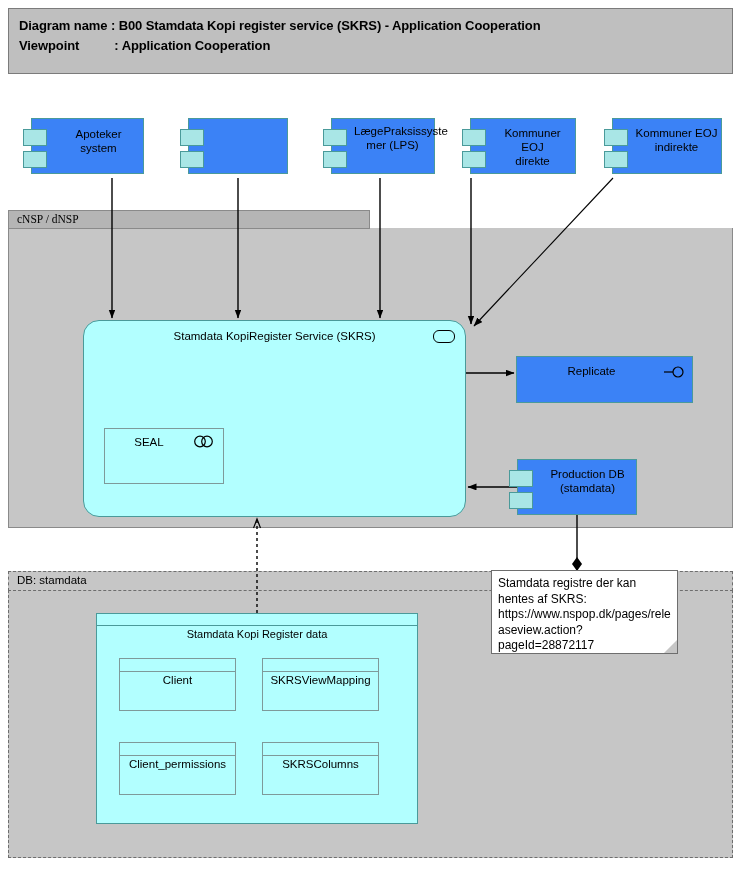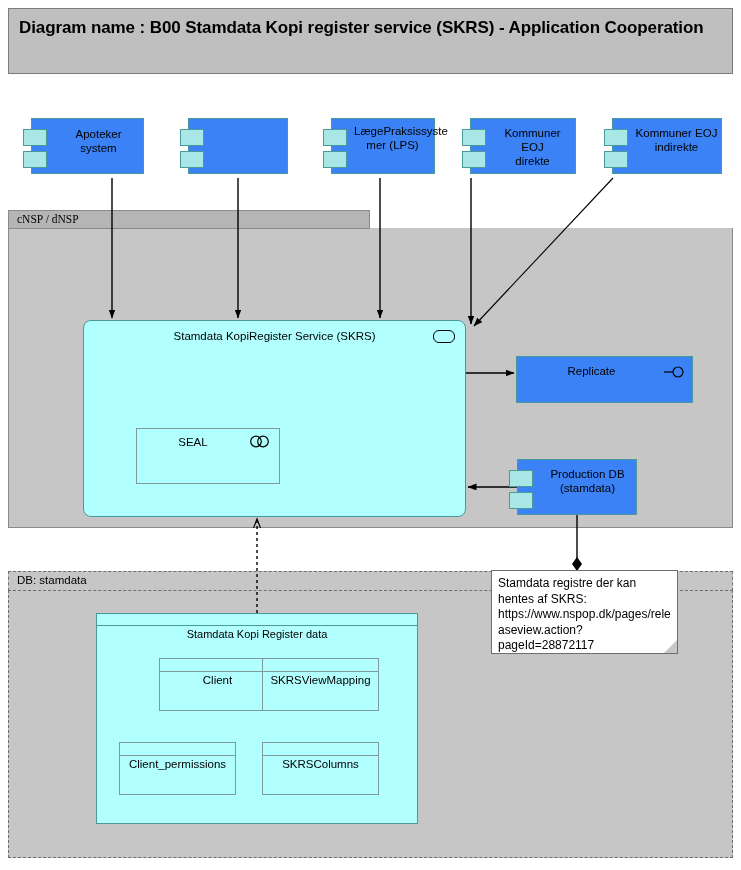--- a/index.html
+++ b/index.html
@@ -9,21 +9,21 @@
     font-size:12px;color:#000;
   }
   .abs{position:absolute;box-sizing:border-box;}
 
   
   #title-bar{
     left:8px;top:8px;width:725px;height:66px;
     background:#bfbfbf;border:1px solid #7b7b7b;
   }
   #title-bar .line{
-    position:absolute;left:10px;font-weight:bold;font-size:17px;
+    position:absolute;left:10px;font-weight:bold;font-size:13px;
     white-space:pre;letter-spacing:-0.1px;
   }
   #title-line1{top:9px;}
   #title-line2{top:29px;}
 
   
   .cyan{background:#3b82f6;border:1px solid #4a9a9a;}
   .comp-label{
     position:absolute;left:28px;right:6px;top:8px;text-align:center;
     font-size:11.5px;line-height:14px;color:#000;
@@ -53,28 +53,28 @@
     background:#c6c6c6;border:1px dashed #6e6e6e;
   }
   #group-db-tab .gl{position:absolute;left:8px;top:2px;font-size:11.5px;}
 
   
   .top-comp{height:56px;}
 
   
   #skrs{
     left:83px;top:320px;width:383px;height:197px;
-    background:#b2ffff;border:1px solid #4a9a9a;border-radius:8px;
+    background:#b2ffff;border:1px solid #4a9a9a;border-radius:16px;
   }
   #skrs-label{position:absolute;left:0;right:0;top:9px;text-align:center;font-size:11.5px;}
   #skrs-icon{position:absolute;right:10px;top:9px;width:20px;height:11px;
              border:1.6px solid #000;border-radius:6px;background:transparent;}
 
   
-  #seal{left:136px;top:428px;width:144px;height:56px;
+  #seal{left:104px;top:428px;width:120px;height:56px;
         background:#b2ffff;border:1px solid #7e9a9a;}
   #seal-label{position:absolute;left:0;right:30px;top:7px;text-align:center;font-size:11.5px;}
   #seal-icon{position:absolute;right:8px;top:6px;width:22px;height:13px;}
 
   
   #replicate{left:516px;top:356px;width:177px;height:47px;}
   #replicate-label{position:absolute;left:0;right:26px;top:8px;text-align:center;font-size:11.5px;}
   #replicate-icon{position:absolute;right:6px;top:8px;width:22px;height:14px;}
 
   
@@ -151,20 +151,21 @@
   <line x1="577" y1="515" x2="577" y2="571" stroke="#000" stroke-width="1.4" marker-end="url(#diamondFilled)"></line>
 
   <line x1="257" y1="613" x2="257" y2="519" stroke="#000" stroke-width="1.4" stroke-dasharray="3,3" marker-end="url(#arrowOpen)"></line>
 
   <line x1="177" y1="711" x2="177" y2="743" stroke="#000" stroke-width="1.3"></line>
   <line x1="320" y1="711" x2="320" y2="743" stroke="#000" stroke-width="1.3"></line>
 </svg>
 
 <div class="abs" id="title-bar">
   <div class="line" id="title-line1">Diagram name : B00 Stamdata Kopi register service (SKRS) - Application Cooperation</div>
+  <div class="line" id="title-line2">Viewpoint          : Application Cooperation</div>
 </div>
 
 <div class="abs cyan top-comp" style="left:31px;top:118px;width:113px;">
   <span class="notch n1"></span>
   <span class="notch n2"></span>
   <span class="comp-label">Apoteker system</span>
 </div>
 
 <div class="abs cyan top-comp" style="left:188px;top:118px;width:100px;">
   <span class="notch n1"></span>
@@ -224,21 +225,21 @@
   <div id="note-text">Stamdata registre der kan hentes af SKRS: https://www.nspop.dk/pages/releaseview.action?pageId=28872117</div>
   <span id="note-fold"></span>
   <span id="note-fold2"></span>
 </div>
 
 <div class="abs" id="skrdata">
   <span id="skrdata-hdr"></span>
   <span id="skrdata-label">Stamdata Kopi Register data</span>
 </div>
 
-<div class="abs dataobj" style="left:119px;top:658px;width:117px;margin-left:40px;">
+<div class="abs dataobj" style="left:119px;top:658px;width:117px;">
   <span class="hdr"></span>
   <span class="nm">Client</span>
 </div>
 
 <div class="abs dataobj" style="left:262px;top:658px;width:117px;">
   <span class="hdr"></span>
   <span class="nm">SKRSViewMapping</span>
 </div>
 
 <div class="abs dataobj" style="left:119px;top:742px;width:117px;">

